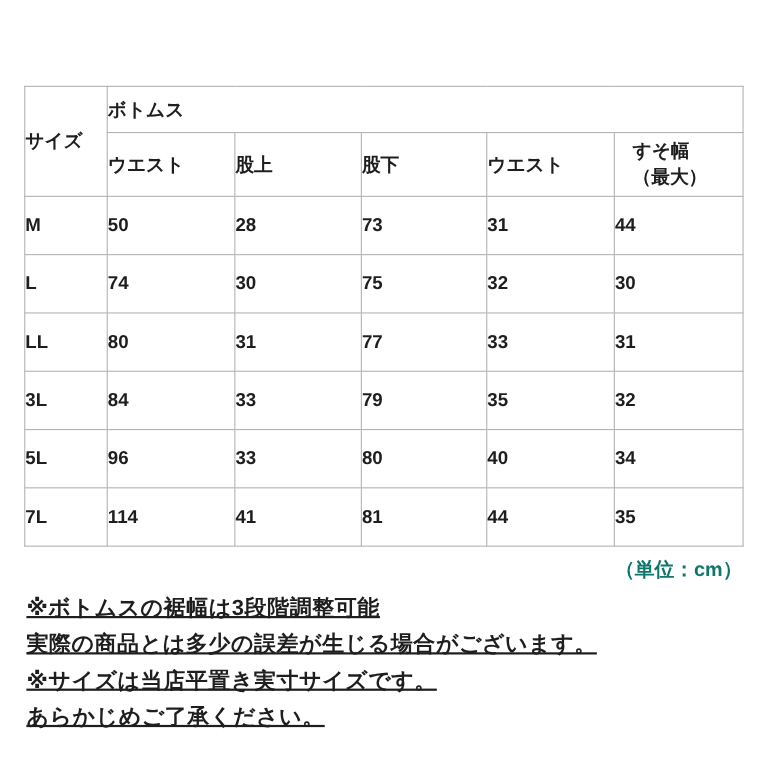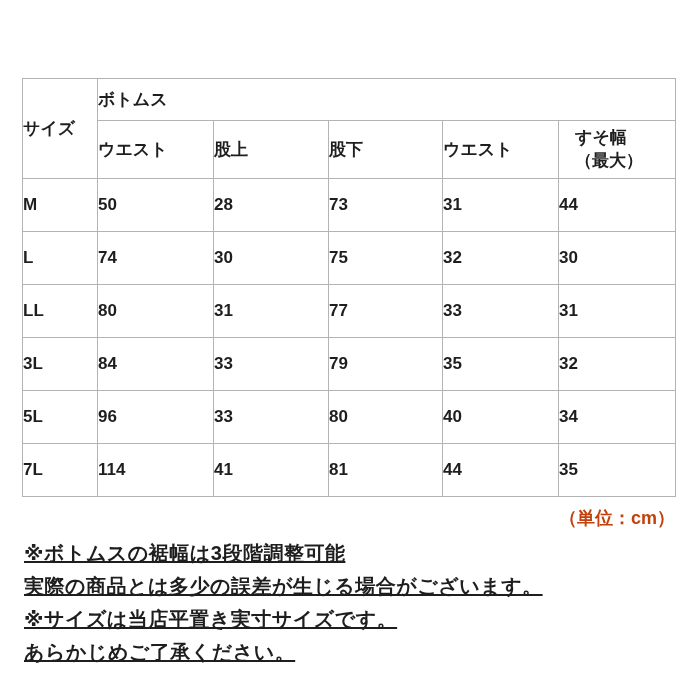--- a/index.html
+++ b/index.html
@@ -46,21 +46,21 @@
     white-space: pre-line;
     line-height: 1.35;
     padding-left: 16px;
   }
   .unit-label {
     position: absolute;
     top: 506px;
     right: 25px;
     font-size: 18px;
     font-weight: bold;
-    color: #c2410c;
+    color: #0f766e;
   }
   .notes {
     position: absolute;
     left: 24px;
     top: 542px;
     right: 20px;
     text-decoration: underline;
   }
   .notes p {
     margin: 0 0 11px 0;

